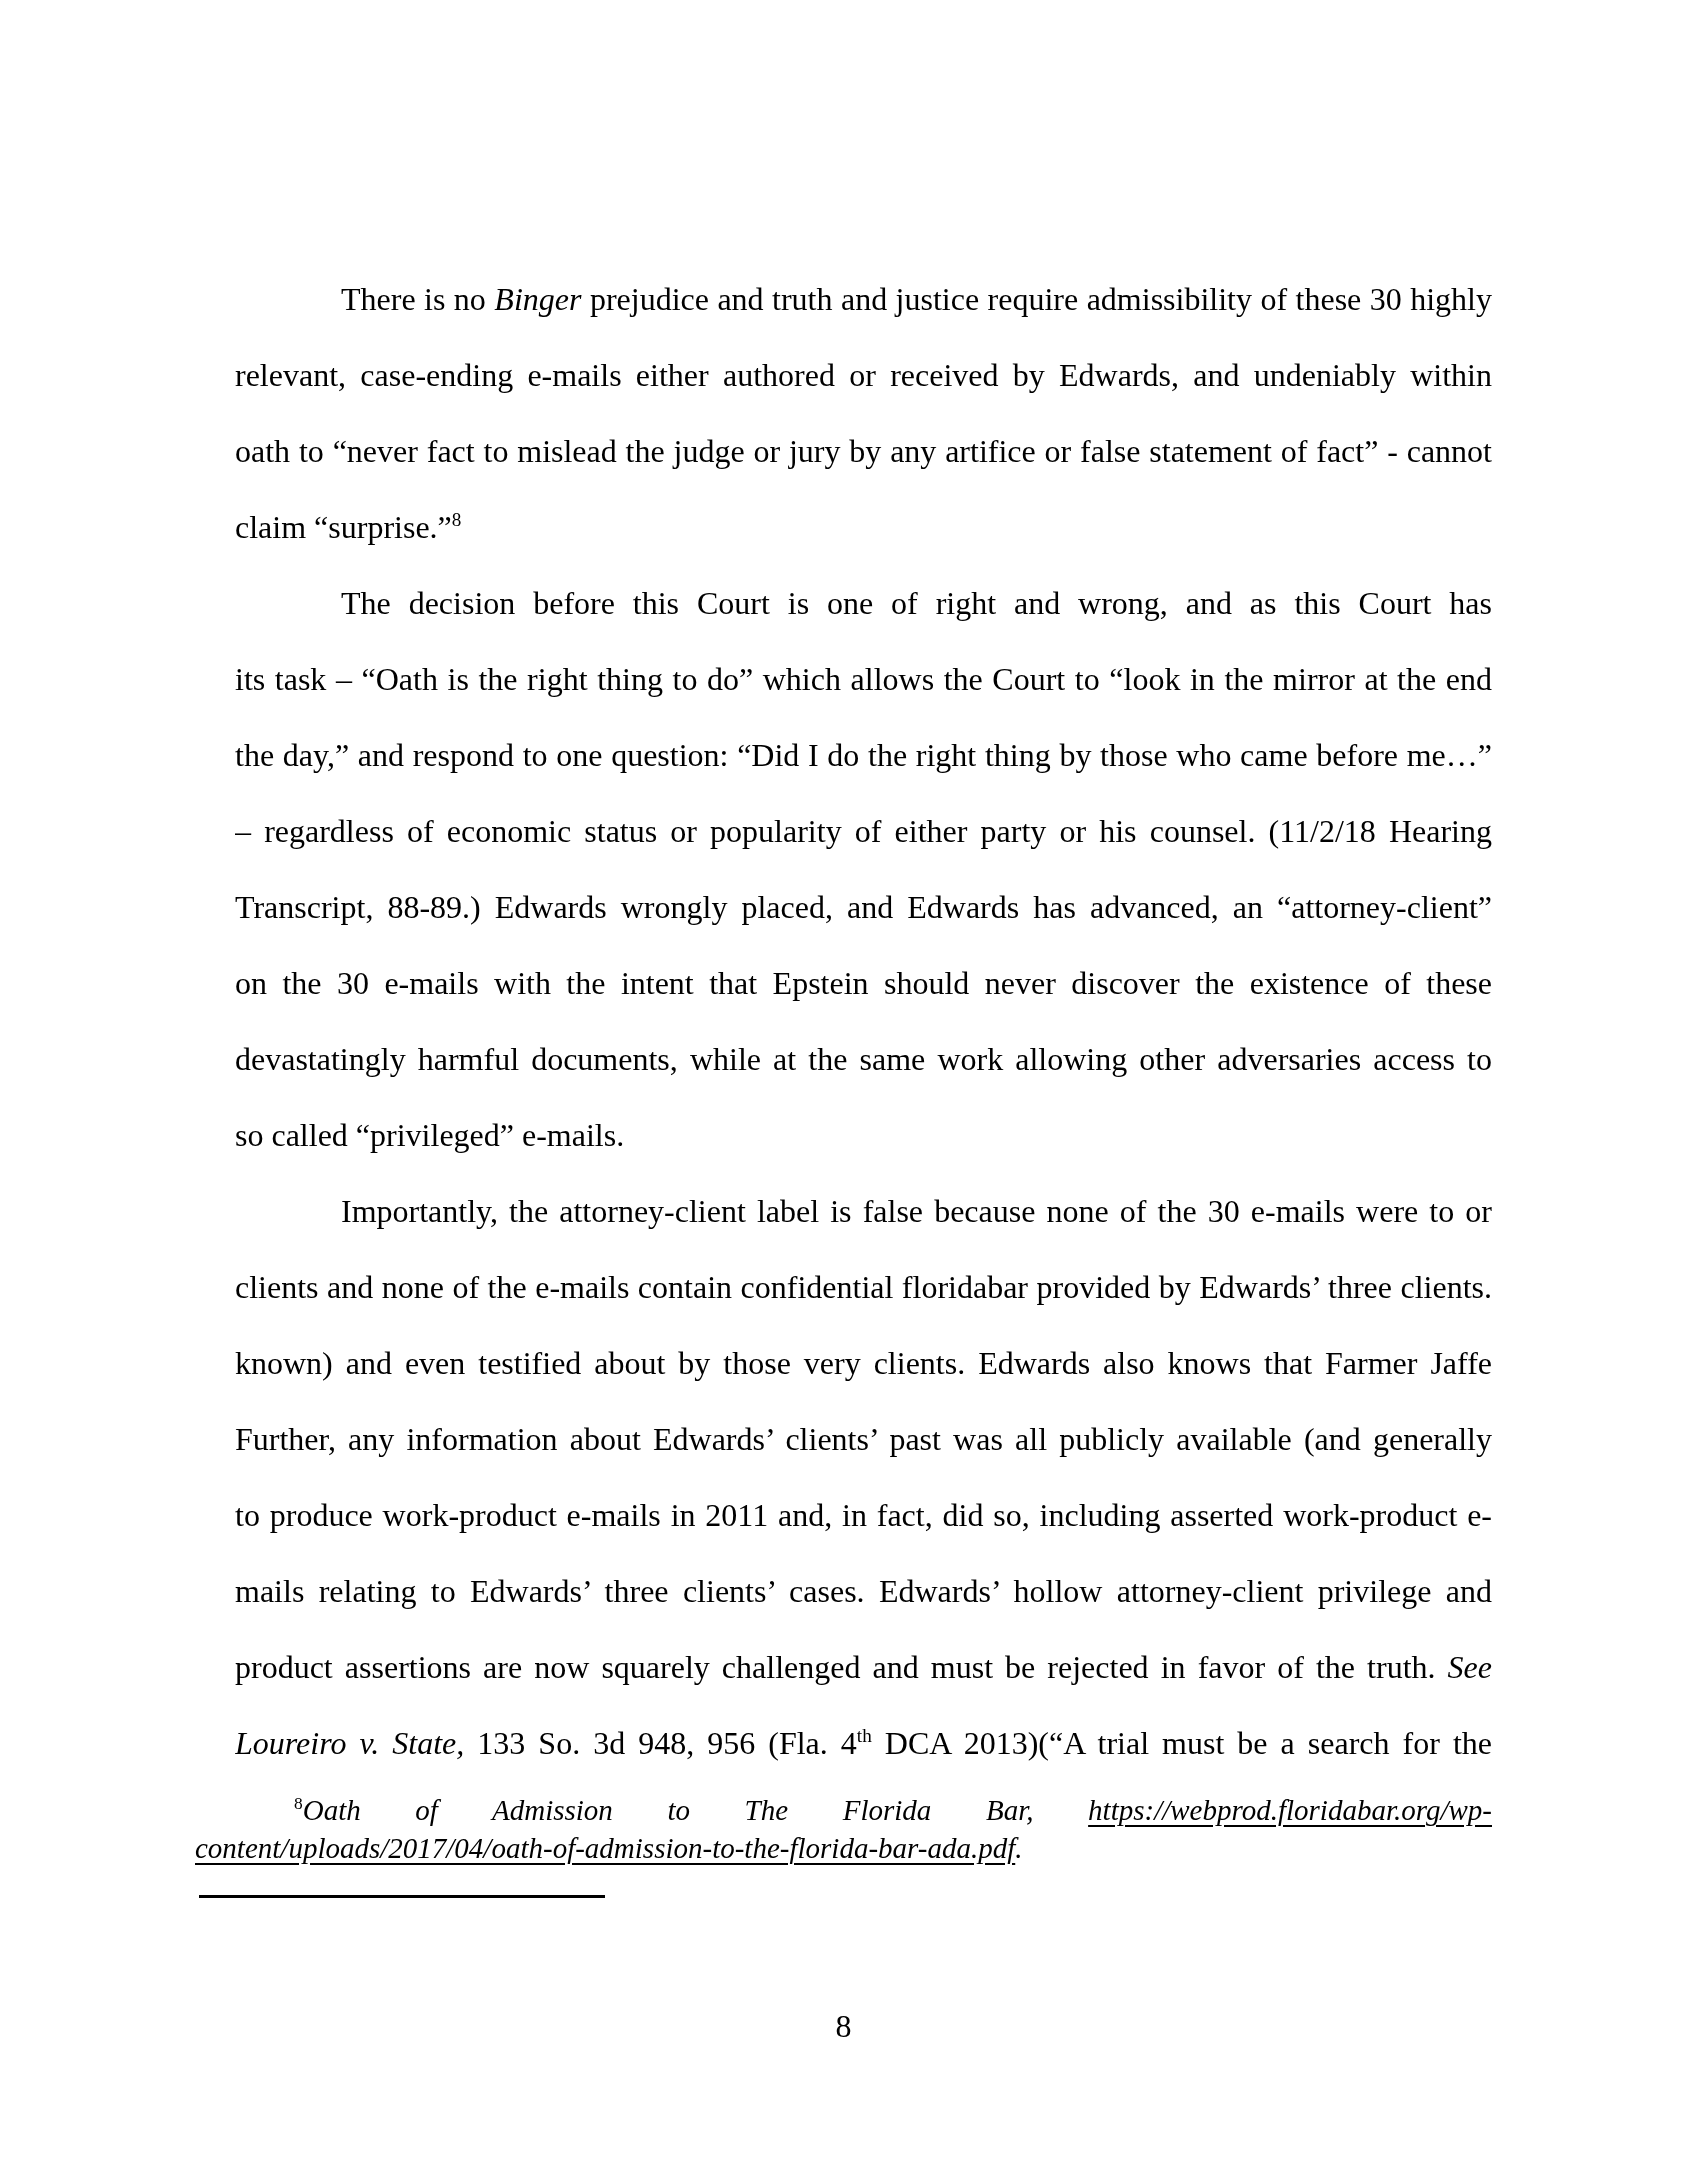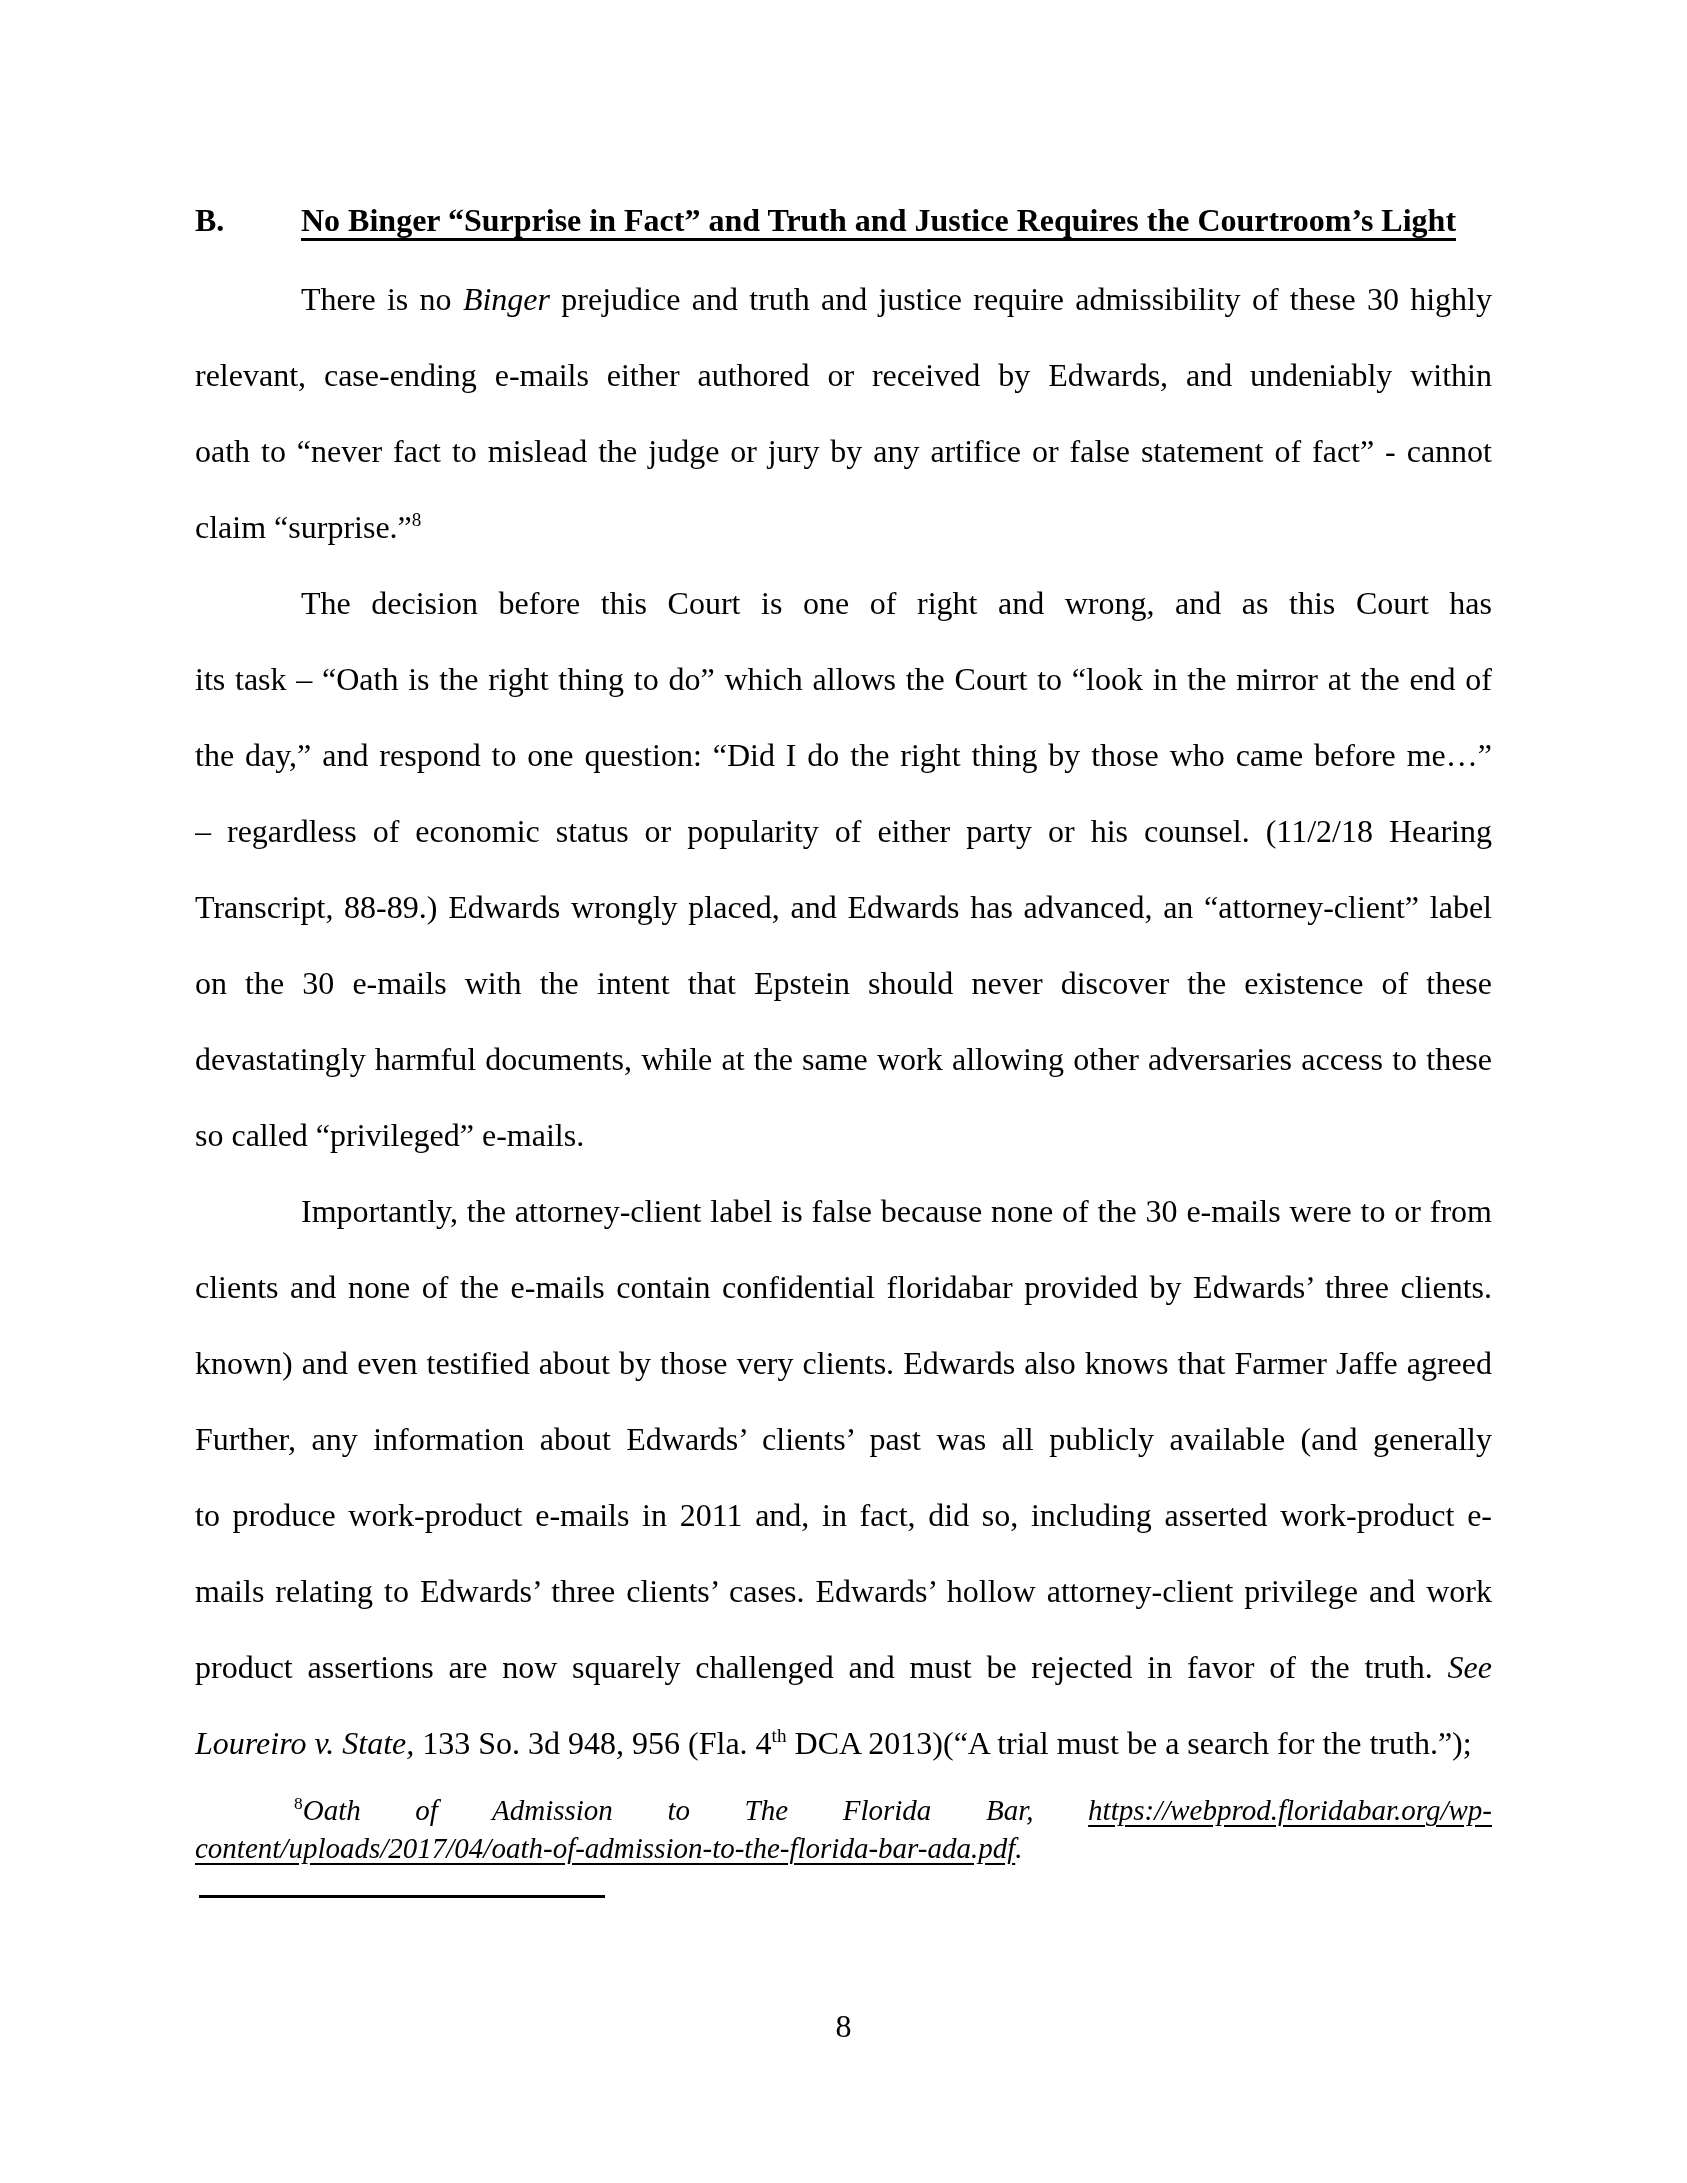--- a/index.html
+++ b/index.html
@@ -42,20 +42,21 @@
     left: 195px;
     right: 195px;
     font-size: 32px;
   }
   .line {
     height: 76px;
     line-height: 76px;
     overflow: hidden;
     text-align: justify;
     text-align-last: justify;
+    margin-left: 40px;
   }
   .line.indent { text-indent: 106px; }
   .line.last { text-align-last: left; }
   .i { font-style: italic; }
   .u { text-decoration: underline; text-decoration-thickness: 2px; text-underline-offset: 4.6px; }
   .sup {
     vertical-align: super;
     font-size: 0.6em;
     line-height: 0;
   }
@@ -90,23 +91,20 @@
     text-align: center;
     font-size: 32px;
     line-height: 38px;
   }
 </style>
 </head>
 <body>
 
 <div class="page">
 
-  <div class="heading">
-    <span class="h-label">B.</span><span class="h-title">No Binger “Surprise in Fact” and Truth and Justice Requires the Courtroom’s Light</span>
-  </div>
 
   <div class="body-text" id="body-text">
       <div class="line indent"><span>There is no </span><span class="i">Binger</span><span> prejudice and truth and justice require admissibility of these 30 highly</span></div>
       <div class="line"><span>relevant, case-ending e-mails either authored or received by Edwards, and undeniably within</span></div>
       <div class="line"><span>oath to “never fact to mislead the judge or jury by any artifice or false statement of fact” - cannot</span></div>
       <div class="line last"><span>claim “surprise.”</span><span class="sup">8</span></div>
       <div class="line indent"><span>The decision before this Court is one of right and wrong, and as this Court has acknowledged</span></div>
       <div class="line"><span>its task – “Oath is the right thing to do” which allows the Court to “look in the mirror at the end of</span></div>
       <div class="line"><span>the day,” and respond to one question: “Did I do the right thing by those who came before me…”</span></div>
       <div class="line"><span>– regardless of economic status or popularity of either party or his counsel. (11/2/18 Hearing</span></div>

